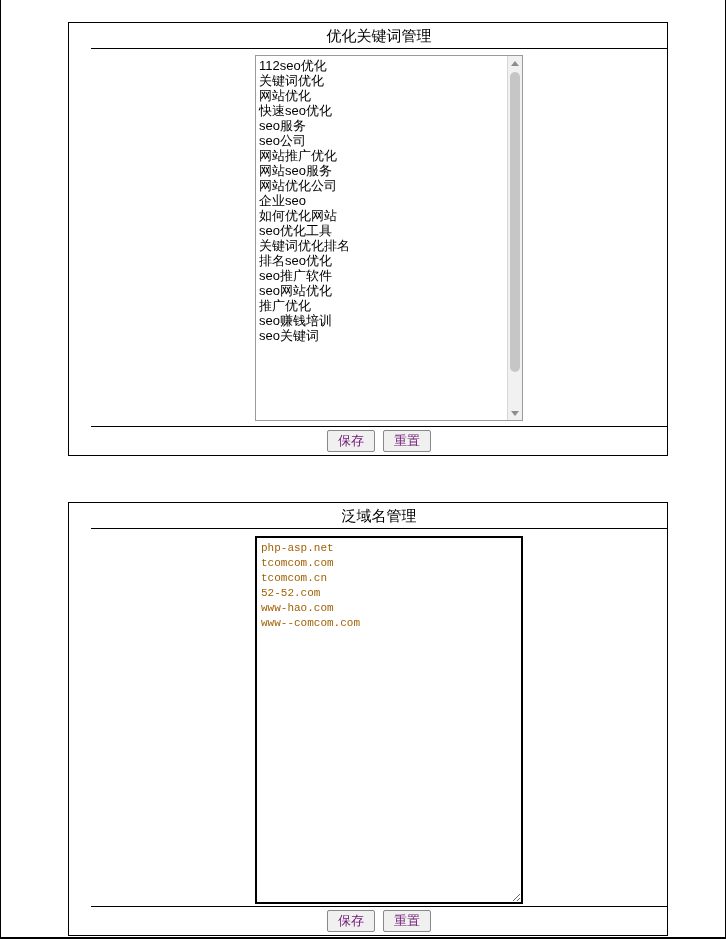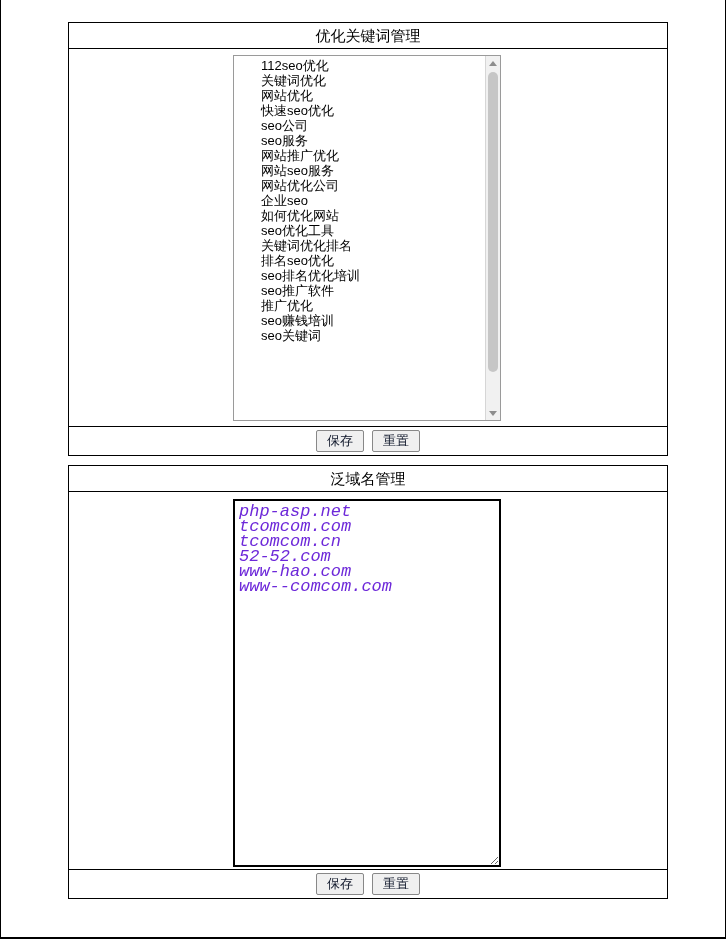--- a/index.html
+++ b/index.html
@@ -45,20 +45,21 @@
     background: #000;
   }
 
   .panel {
     position: absolute;
     left: 68px;
     width: 600px;
     border: 1px solid #000;
     box-sizing: border-box;
     background: #fff;
+    padding-left: 22px;
   }
   .panel-title {
     height: 26px;
     line-height: 26px;
     text-align: center;
     font-size: 15px;
     border-bottom: 1px solid #000;
     box-sizing: border-box;
     background: #fff;
   }
@@ -76,21 +77,21 @@
     gap: 8px;
     background: #fff;
     box-sizing: border-box;
   }
   .btn {
     font-family: "Liberation Sans", sans-serif;
     font-size: 13px;
     padding: 2px 10px;
     border: 1px solid #888;
     background: #f0f0f0;
-    color: #0f172a;
+    color: #701a75;
     border-radius: 2px;
     cursor: pointer;
     line-height: 16px;
   }
 
   
   #keyword-panel { top: 22px; }
   #keyword-panel .panel-body { height: 378px; padding: 0; }
 
   .kw-listbox {
@@ -105,21 +106,20 @@
     overflow: hidden;
   }
   .kw-list {
     position: absolute;
     left: 0; top: 0;
     right: 15px;
     bottom: 0;
     padding: 2px 0 0 3px;
     box-sizing: border-box;
     overflow: hidden;
-    margin-left: 24px;
   }
   .kw-item {
     font-family: "Liberation Sans", sans-serif;
     font-size: 13px;
     line-height: 15px;
     height: 15px;
     white-space: nowrap;
     color: #000;
   }
   
@@ -157,73 +157,72 @@
     position: absolute;
     left: 2px;
     width: 10px;
     top: 16px;
     height: 300px;
     background: #c6c6c6;
     border-radius: 5px;
   }
 
   
-  #domain-panel { top: 465px; }
+  #domain-panel { top: 502px; }
   #domain-panel .panel-body { height: 378px; padding: 0; }
 
   .textarea-wrap {
     position: absolute;
     left: 164px;
     top: 7px;
     width: 268px;
     height: 368px;
   }
   textarea.domain-textarea {
     width: 100%;
     height: 100%;
     box-sizing: border-box;
     border: 2px solid #000000;
     background: #ffffff;
-    color: #6d28d9;
+    color: #a16207;
     font-family: "Liberation Mono", monospace;
-    font-size: 17px;
+    font-size: 11px;
     line-height: 15px;
     padding: 3px 4px;
     resize: both;
     outline: none;
     overflow: hidden;
-    font-style: italic;
   }
 </style>
 </head>
 <body>
 
 <div class="page">
 
   <div class="panel" id="keyword-panel">
     <div class="panel-title">优化关键词管理</div>
     <div class="panel-body">
       <div class="kw-listbox">
         <div class="kw-list">
           <div class="kw-item">112seo优化</div>
           <div class="kw-item">关键词优化</div>
           <div class="kw-item">网站优化</div>
           <div class="kw-item">快速seo优化</div>
+          <div class="kw-item">seo服务</div>
           <div class="kw-item">seo公司</div>
-          <div class="kw-item">seo服务</div>
           <div class="kw-item">网站推广优化</div>
           <div class="kw-item">网站seo服务</div>
           <div class="kw-item">网站优化公司</div>
           <div class="kw-item">企业seo</div>
           <div class="kw-item">如何优化网站</div>
           <div class="kw-item">seo优化工具</div>
           <div class="kw-item">关键词优化排名</div>
           <div class="kw-item">排名seo优化</div>
-          <div class="kw-item">seo排名优化培训</div>
           <div class="kw-item">seo推广软件</div>
+          <div class="kw-item">seo网站优化</div>
           <div class="kw-item">推广优化</div>
           <div class="kw-item">seo赚钱培训</div>
           <div class="kw-item">seo关键词</div>
         </div>
         <div class="scrollbar">
           <div class="sb-arrow up">
               <i></i>
             </div>
           <div class="sb-thumb"></div>
           <div class="sb-arrow down">

